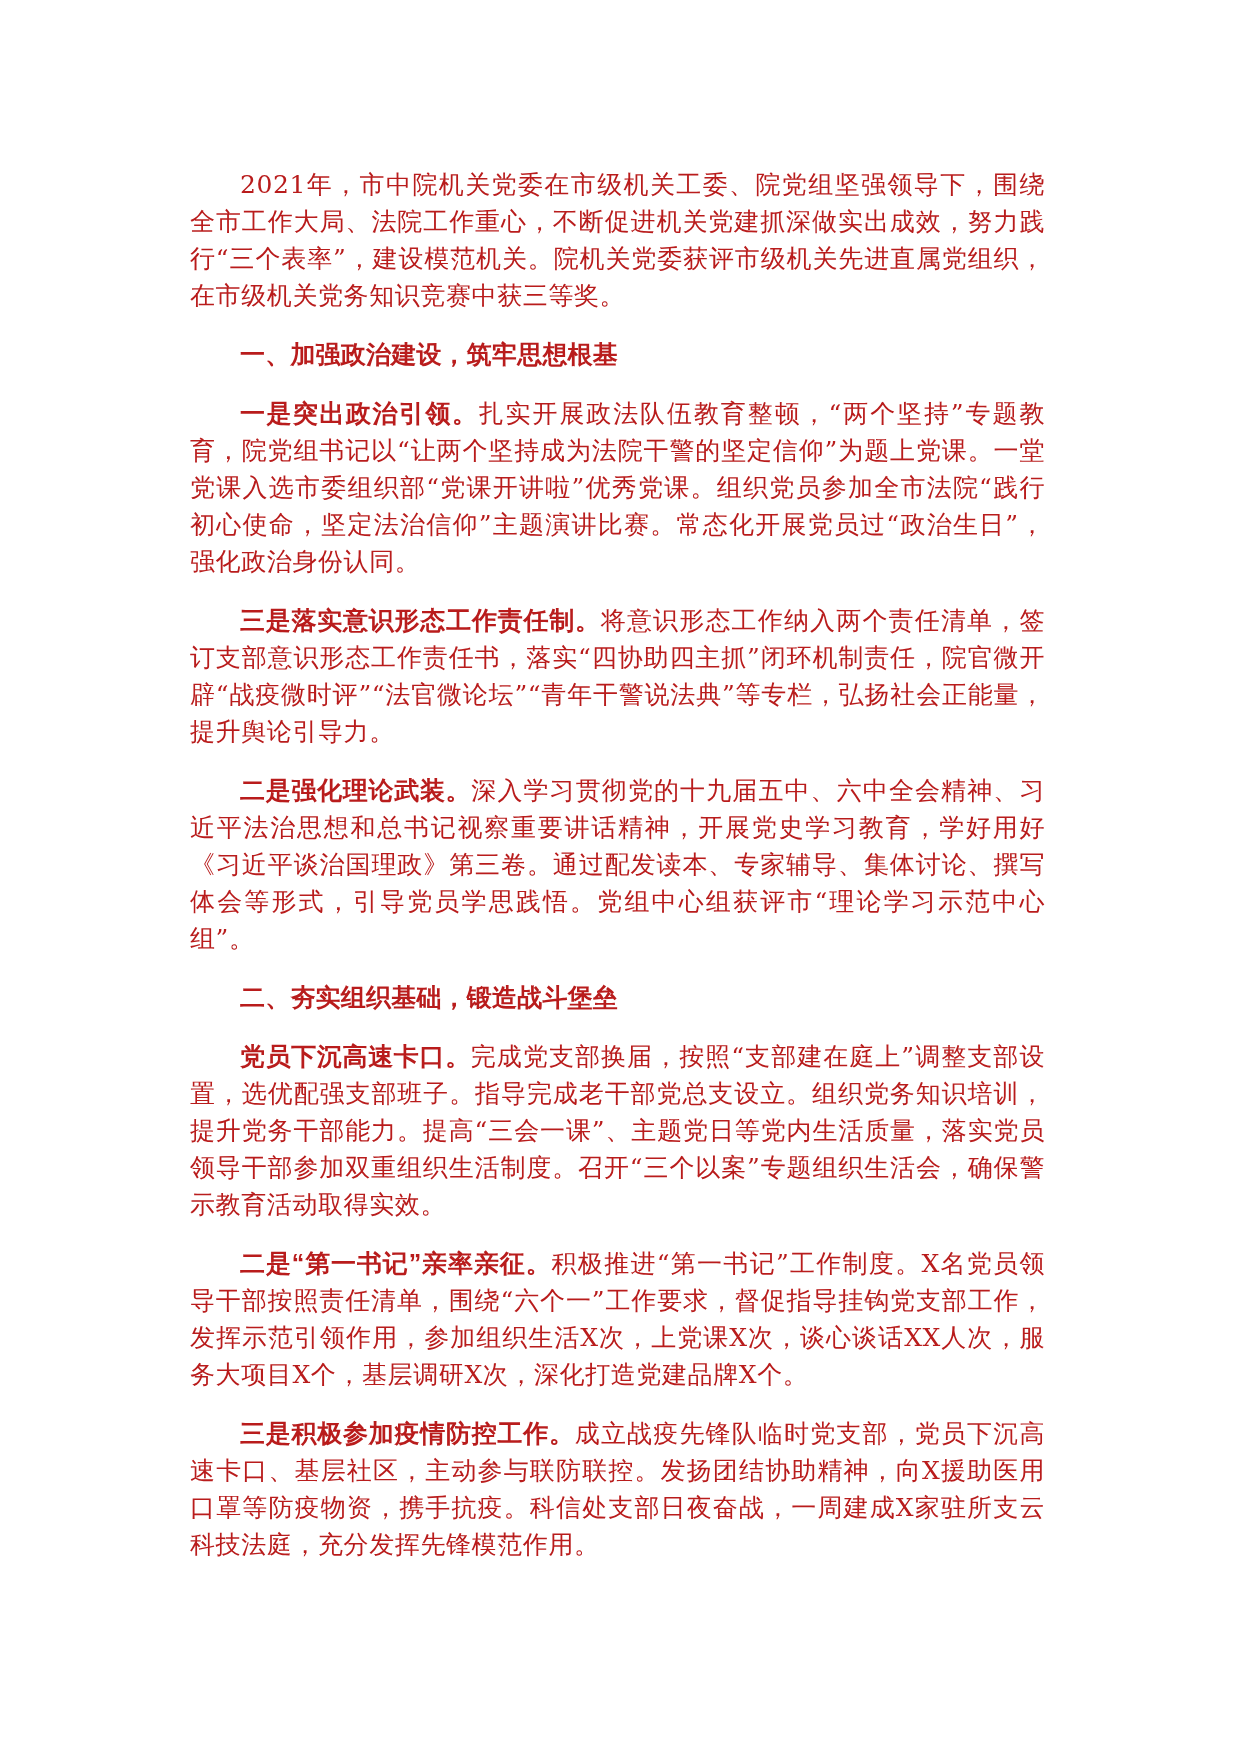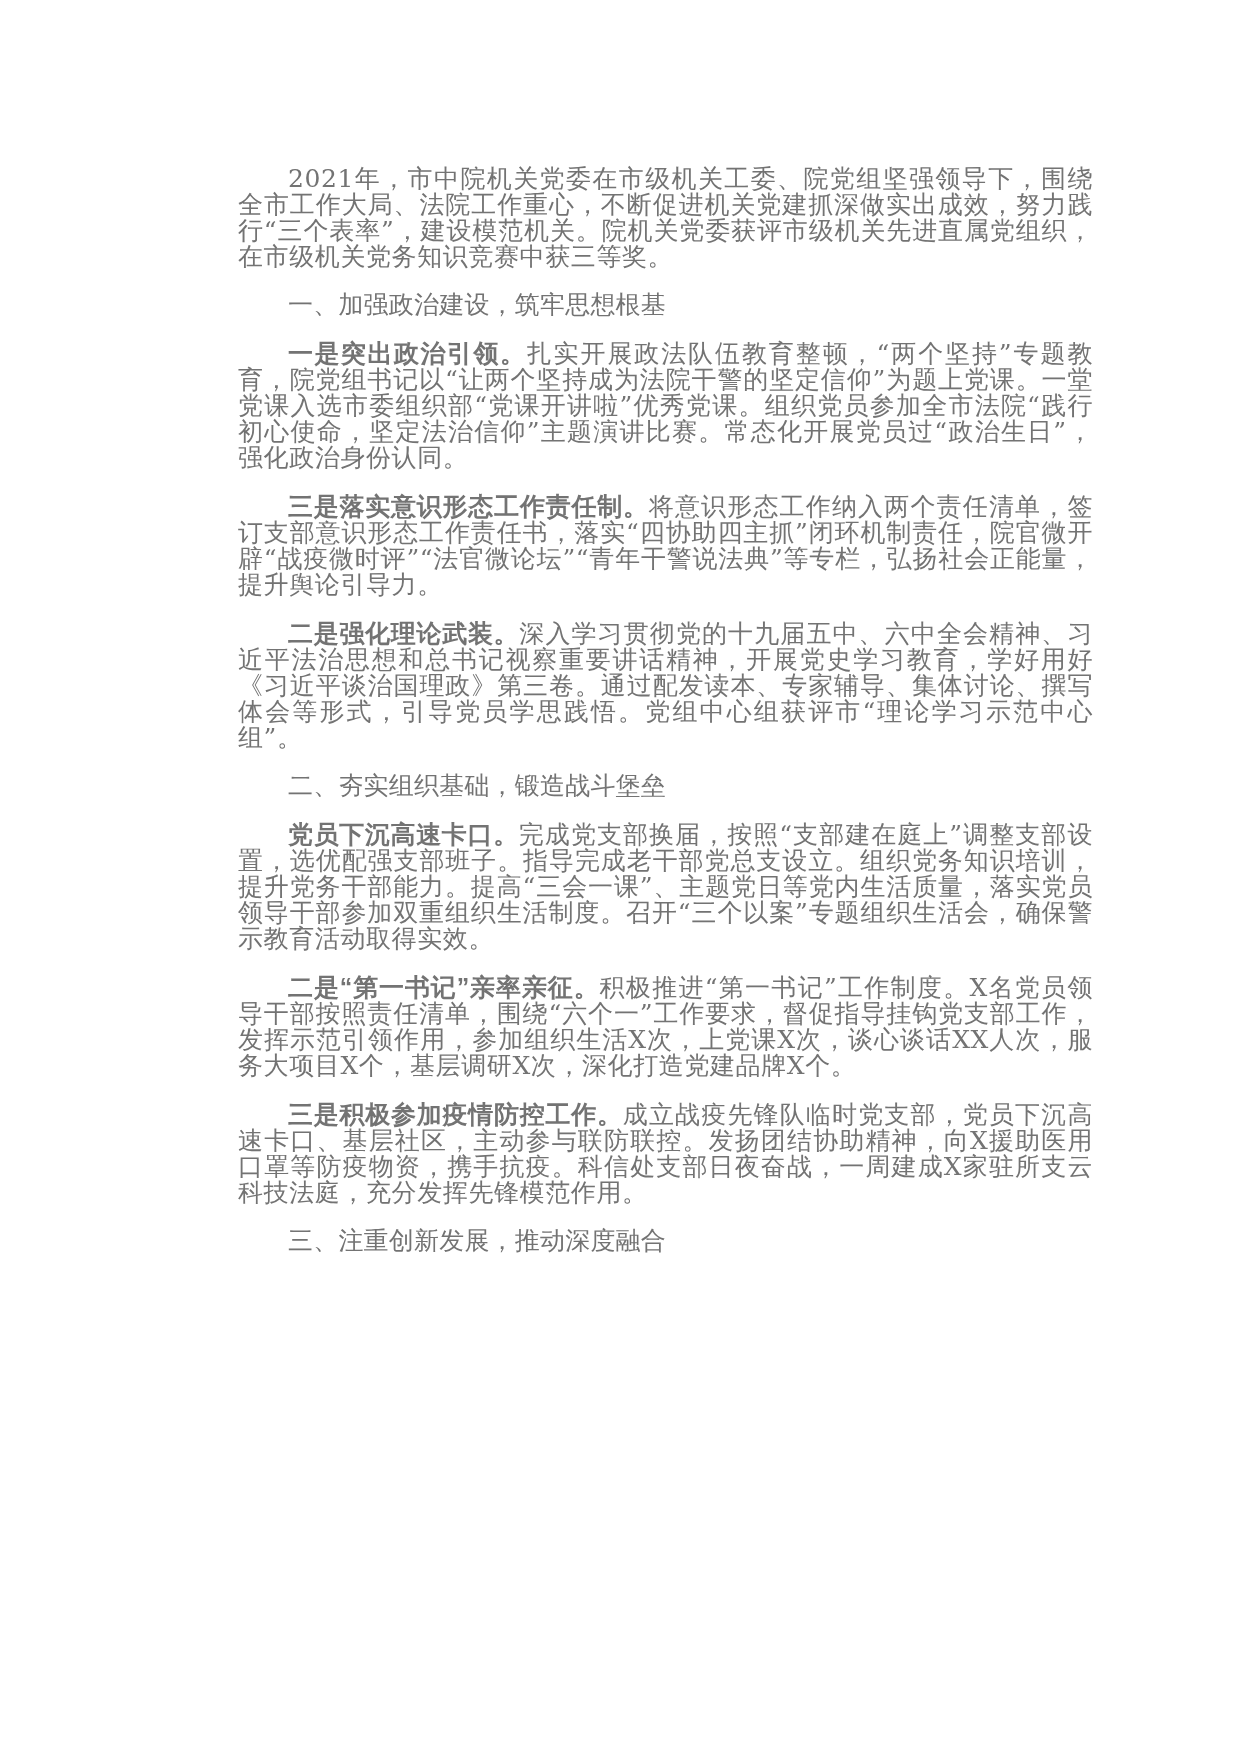--- a/index.html
+++ b/index.html
@@ -3,31 +3,30 @@
 <meta charset="utf-8">
 <style>
   html, body { margin: 0; padding: 0; background: #ffffff; }
   body { width: 1240px; height: 1754px; position: relative; overflow: hidden; }
   .page {
     position: absolute;
     left: 190px;
     top: 166px;
     width: 855px;
     font-family: "DejaVu Serif", "Liberation Serif", serif;
-    color: #737373;
+    color: #b91c1c;
     font-size: 25px;
-    line-height: 26px;
+    line-height: 37px;
     letter-spacing: 0.6px;
-    margin-left: 48px;
   }
   .para { margin: 0 0 22px 0; text-indent: 2em; text-align: justify; }
   .heading {
     margin: 0 0 22px 0;
     text-indent: 2em;
-    font-weight: normal;
+    font-weight: bold;
     font-family: "DejaVu Sans", "Liberation Sans", sans-serif;
     letter-spacing: 0.2px;
   }
   .lead { font-weight: bold; font-family: Liberation Sans, sans-serif; letter-spacing: 0.2px; }
 </style>
 </head>
 <body>
 
 <div class="page">
   <p class="para">2021年，市中院机关党委在市级机关工委、院党组坚强领导下，围绕全市工作大局、法院工作重心，不断促进机关党建抓深做实出成效，努力践行“三个表率”，建设模范机关。院机关党委获评市级机关先进直属党组织，在市级机关党务知识竞赛中获三等奖。</p>
@@ -35,14 +34,13 @@
   <p class="heading">一、加强政治建设，筑牢思想根基</p>
   <p class="para"><span class="lead">一是突出政治引领。</span><span>扎实开展政法队伍教育整顿，“两个坚持”专题教育，院党组书记以“让两个坚持成为法院干警的坚定信仰”为题上党课。一堂党课入选市委组织部“党课开讲啦”优秀党课。组织党员参加全市法院“践行初心使命，坚定法治信仰”主题演讲比赛。常态化开展党员过“政治生日”，强化政治身份认同。</span></p>
   <p class="para"><span class="lead">三是落实意识形态工作责任制。</span><span>将意识形态工作纳入两个责任清单，签订支部意识形态工作责任书，落实“四协助四主抓”闭环机制责任，院官微开辟“战疫微时评”“法官微论坛”“青年干警说法典”等专栏，弘扬社会正能量，提升舆论引导力。</span></p>
   <p class="para"><span class="lead">二是强化理论武装。</span><span>深入学习贯彻党的十九届五中、六中全会精神、习近平法治思想和总书记视察重要讲话精神，开展党史学习教育，学好用好《习近平谈治国理政》第三卷。通过配发读本、专家辅导、集体讨论、撰写体会等形式，引导党员学思践悟。党组中心组获评市“理论学习示范中心组”。</span></p>
 
   <p class="heading">二、夯实组织基础，锻造战斗堡垒</p>
   <p class="para"><span class="lead">党员下沉高速卡口。</span><span>完成党支部换届，按照“支部建在庭上”调整支部设置，选优配强支部班子。指导完成老干部党总支设立。组织党务知识培训，提升党务干部能力。提高“三会一课”、主题党日等党内生活质量，落实党员领导干部参加双重组织生活制度。召开“三个以案”专题组织生活会，确保警示教育活动取得实效。</span></p>
   <p class="para"><span class="lead">二是“第一书记”亲率亲征。</span><span>积极推进“第一书记”工作制度。X名党员领导干部按照责任清单，围绕“六个一”工作要求，督促指导挂钩党支部工作，发挥示范引领作用，参加组织生活X次，上党课X次，谈心谈话XX人次，服务大项目X个，基层调研X次，深化打造党建品牌X个。</span></p>
   <p class="para"><span class="lead">三是积极参加疫情防控工作。</span><span>成立战疫先锋队临时党支部，党员下沉高速卡口、基层社区，主动参与联防联控。发扬团结协助精神，向X援助医用口罩等防疫物资，携手抗疫。科信处支部日夜奋战，一周建成X家驻所支云科技法庭，充分发挥先锋模范作用。</span></p>
 
-  <p class="heading">三、注重创新发展，推动深度融合</p>
 </div>
 
 </body></html>

